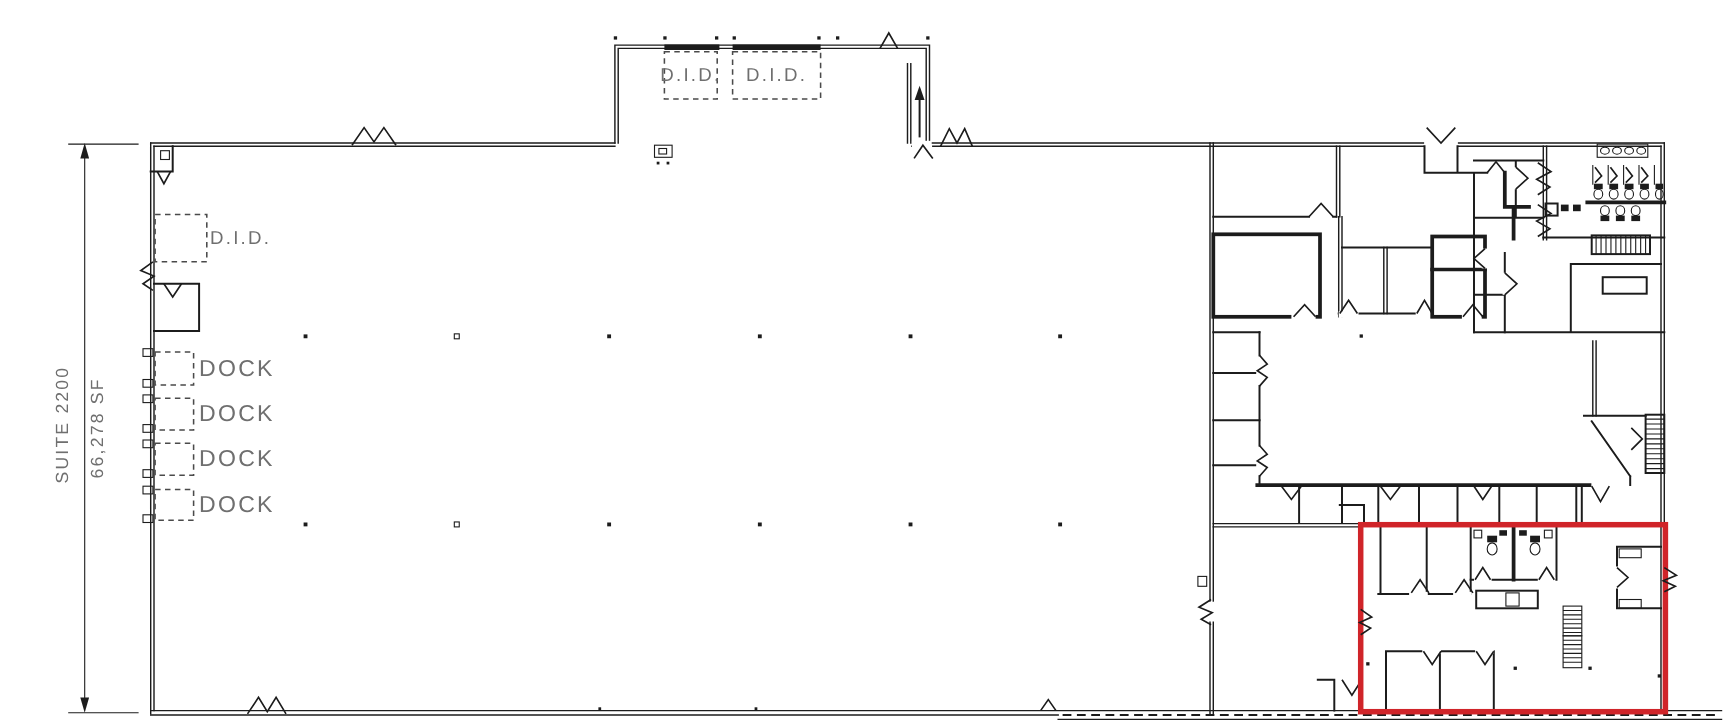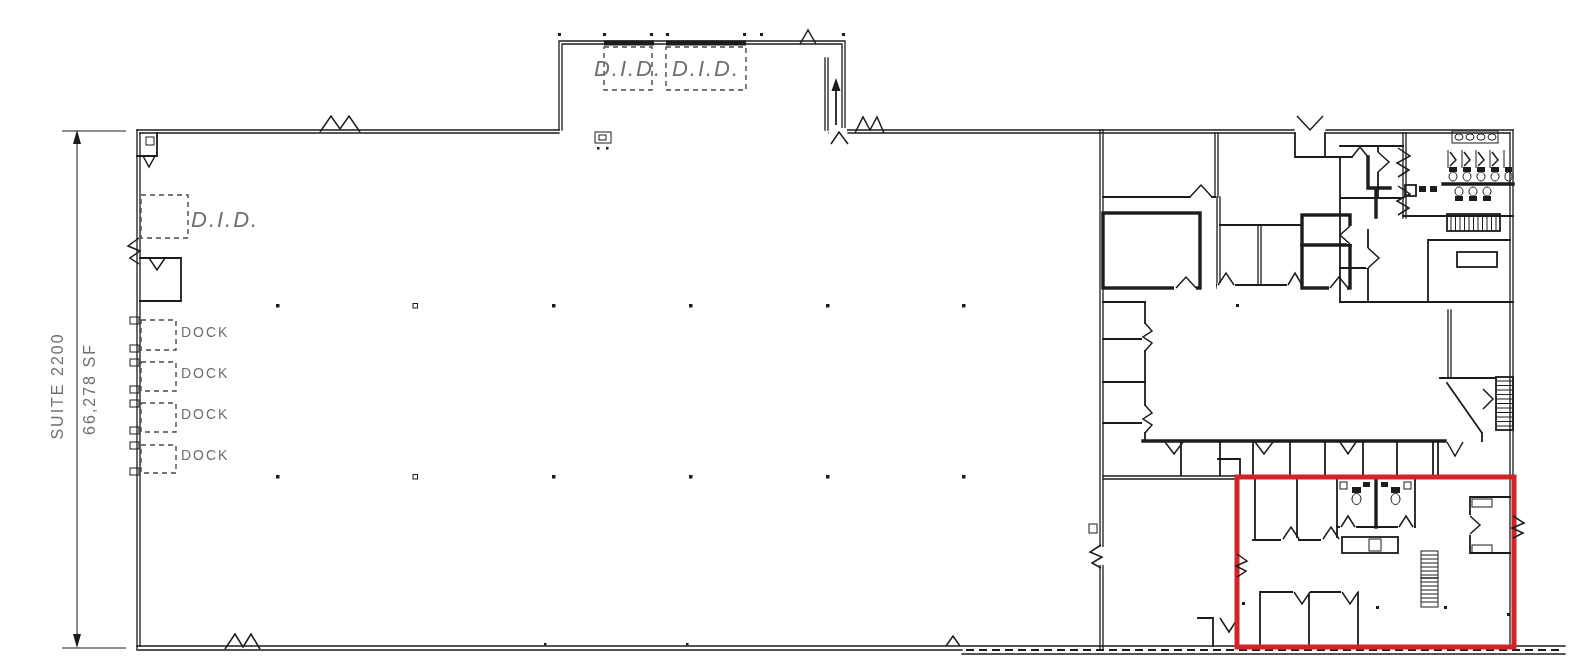--- a/index.html
+++ b/index.html
@@ -12,22 +12,22 @@
   .bold{stroke:#1c1c1c;stroke-width:3.4;fill:none;stroke-linecap:square;}
   .thick5{stroke:#1c1c1c;stroke-width:5;fill:none;}
   .dash{stroke:#4a4a4a;stroke-width:1.4;fill:none;stroke-dasharray:5 4;}
   .dash2{stroke:#1c1c1c;stroke-width:2;fill:none;stroke-dasharray:8 5;}
   .thin{stroke:#1c1c1c;stroke-width:1;fill:none;}
   .vmark{stroke:#1c1c1c;stroke-width:1.5;fill:none;stroke-linejoin:miter;}
   .gap{fill:#ffffff;stroke:none;}
   .blk{fill:#1c1c1c;stroke:none;}
   .lbl{position:absolute;color:#6f6f6f;letter-spacing:2px;white-space:nowrap;
        font-family:"Liberation Sans",sans-serif;}
-  .lbl-dock{font-size:14px;}
-  .lbl-did{font-size:22px;font-style:italic;}
+  .lbl-dock{font-size:21px;}
+  .lbl-did{font-size:17px;}
   .lbl-center{transform:translate(-50%,-50%);}
   .lbl-vert{transform:translate(-50%,-50%) rotate(-90deg);font-size:16px;}
 </style>
 </head>
 <body>
 
 <div class="stage">
 
 <svg width="1578" height="658" viewBox="0 0 1578 658">
 

